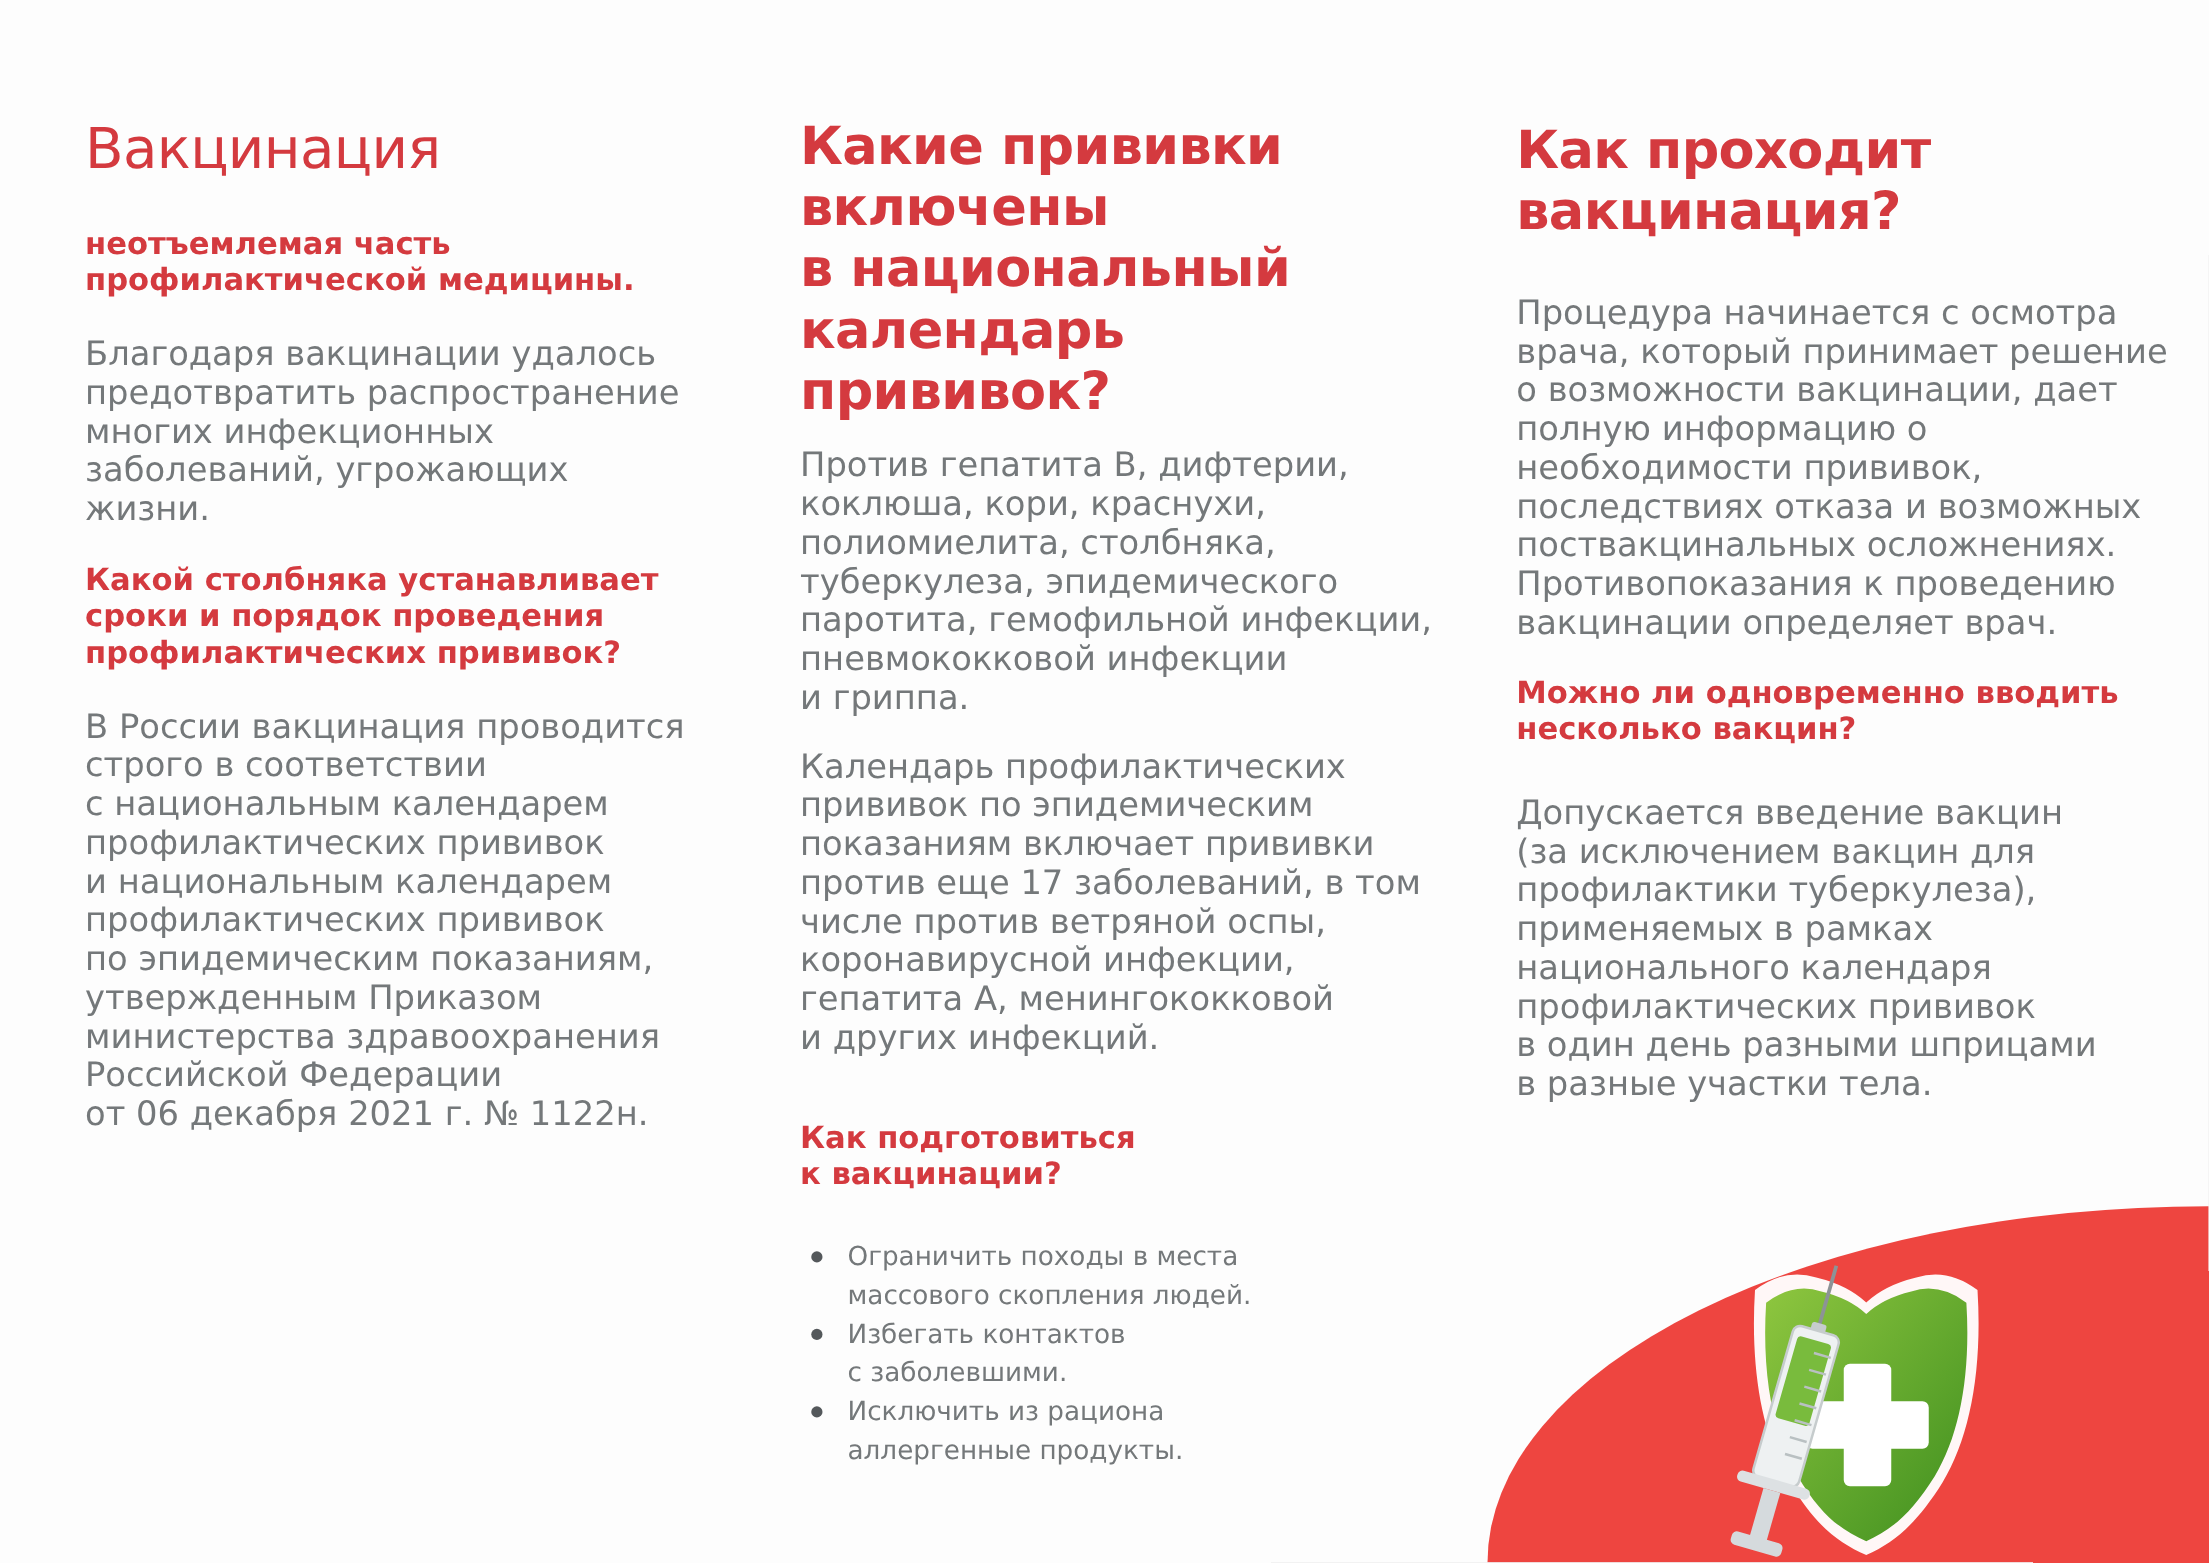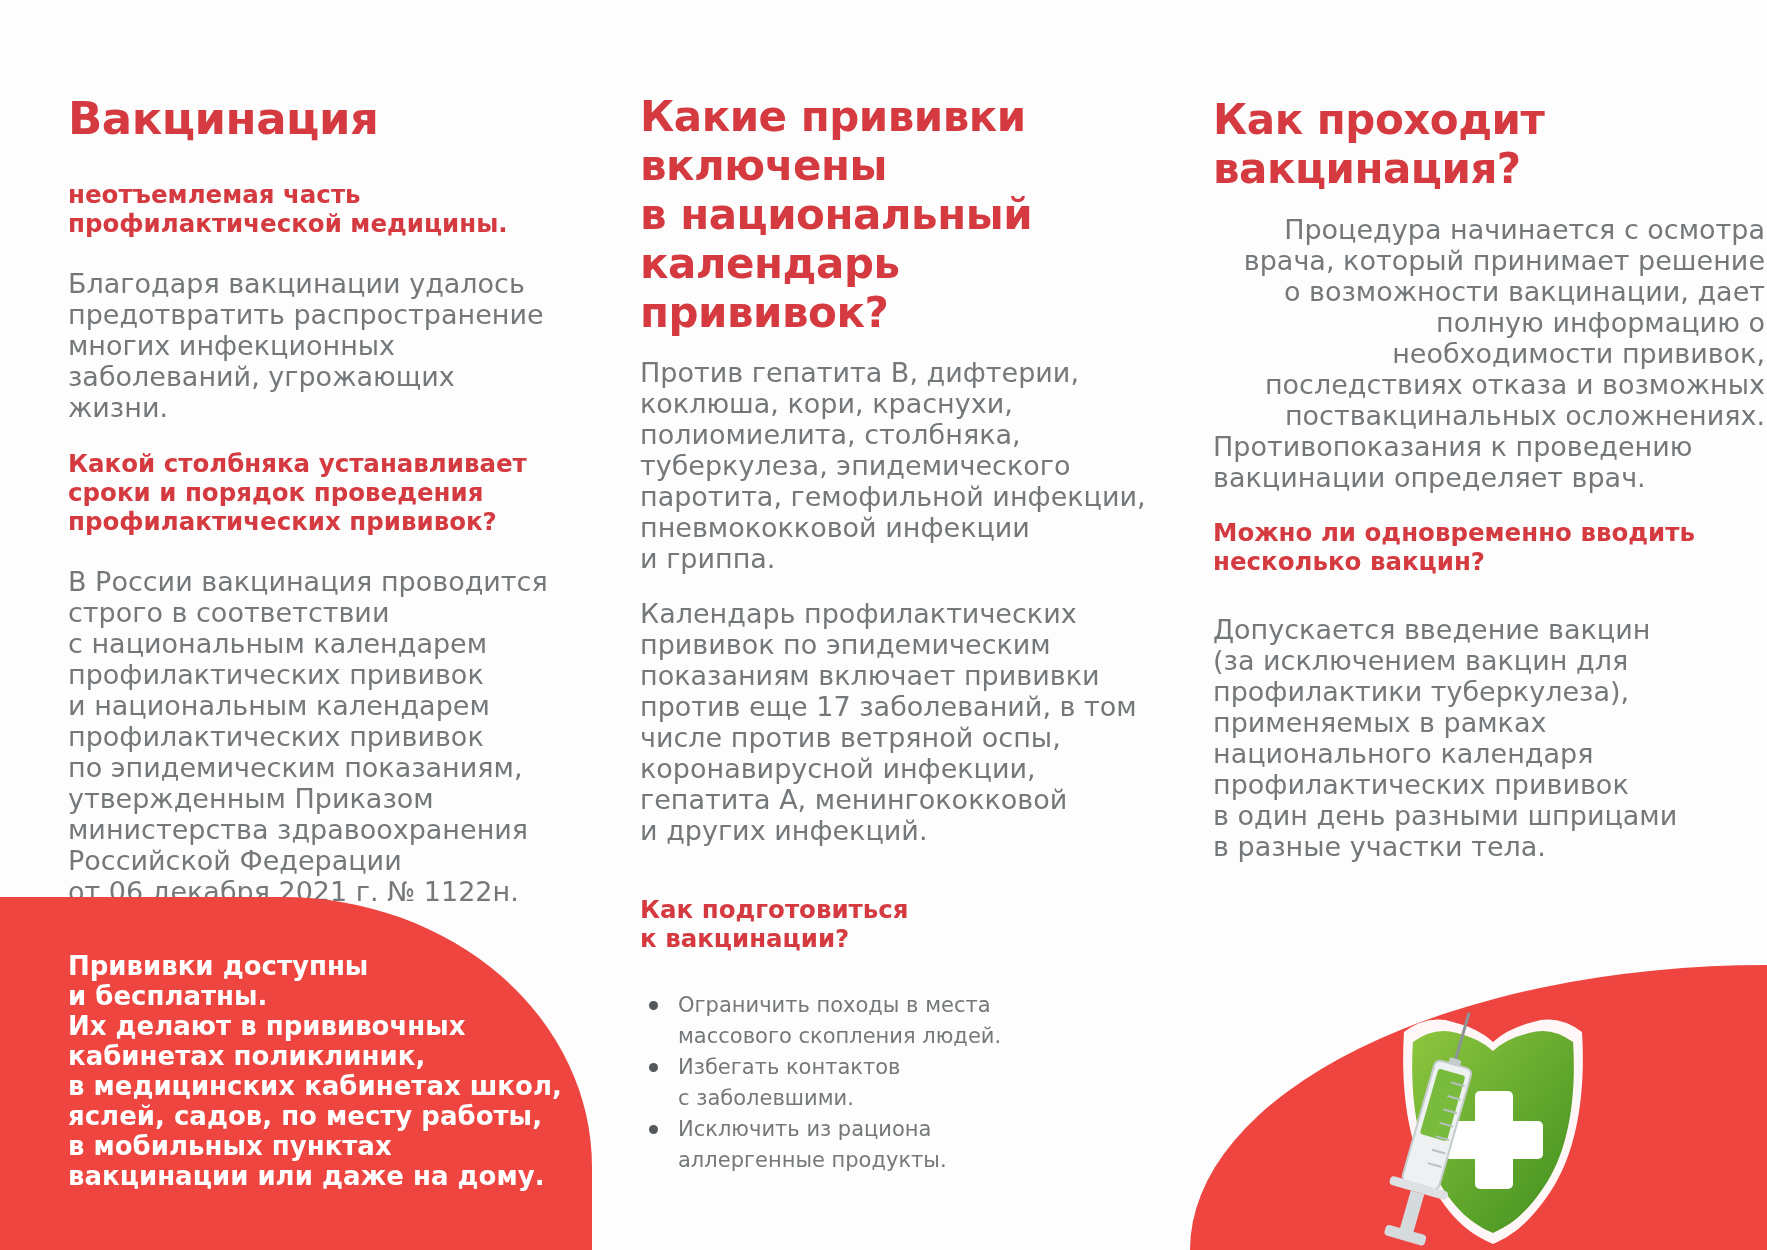--- a/index.html
+++ b/index.html
@@ -12,21 +12,21 @@
     font-family:"DejaVu Sans","Liberation Sans",sans-serif;
   }
   .col{position:absolute;}
   .col-left{left:68px;top:95px;width:490px;}
   .col-mid{left:640px;top:92px;width:510px;}
   .col-right{left:1213px;top:95px;width:552px;}
 
   .h1{
     margin:0;
     color:var(--accent,#d43a3f);
-    font-size:45px;line-height:48px;font-weight:700;
+    font-size:45px;line-height:48px;font-weight:400;
     letter-spacing:-0.5px;
   }
   .big-title{
     margin:0;
     color:var(--accent,#d43a3f);
     font-size:42px;line-height:49px;font-weight:800;
     letter-spacing:-0.5px;
     white-space:pre-line;
   }
   .red-sub{
@@ -45,21 +45,21 @@
   .col-left .subtitle{margin-top:37px;}
   .col-left .p1{margin-top:30px;}
   .col-left .q1{margin-top:26px;}
   .col-left .p2{margin-top:30px;}
   
   .col-mid .p1{margin-top:20px;}
   .col-mid .p2{margin-top:24px;}
   .col-mid .q1{margin-top:49px;}
   .col-mid .bullets{margin-top:37px;}
   
-  .col-right .p1{margin-top:21px;text-align:right;}
+  .col-right .p1{margin-top:42px;}
   .col-right .p2{}
   .col-right .q1{margin-top:25px;}
   .col-right .p3{margin-top:38px;}
 
   ul.bullets{list-style:none;margin:0;padding:0;}
   ul.bullets li{
     position:relative;
     padding-left:38px;
     color:var(--body,#74787a);
     font-size:21px;line-height:31px;
@@ -122,30 +122,20 @@
 профилактических прививок
 и национальным календарем
 профилактических прививок
 по эпидемическим показаниям,
 утвержденным Приказом
 министерства здравоохранения
 Российской Федерации
 от 06 декабря 2021 г. № 1122н.</p>
   </section>
 
-  <div class="red-box">
-    <p class="box-text">Прививки доступны
-и бесплатны.
-Их делают в прививочных
-кабинетах поликлиник,
-в медицинских кабинетах школ,
-яслей, садов, по месту работы,
-в мобильных пунктах
-вакцинации или даже на дому.</p>
-  </div>
 
   <section class="col col-mid">
     <h2 class="big-title">Какие прививки
 включены
 в национальный
 календарь
 прививок?</h2>
     <p class="body-text p1">Против гепатита В, дифтерии,
 коклюша, кори, краснухи,
 полиомиелита, столбняка,

